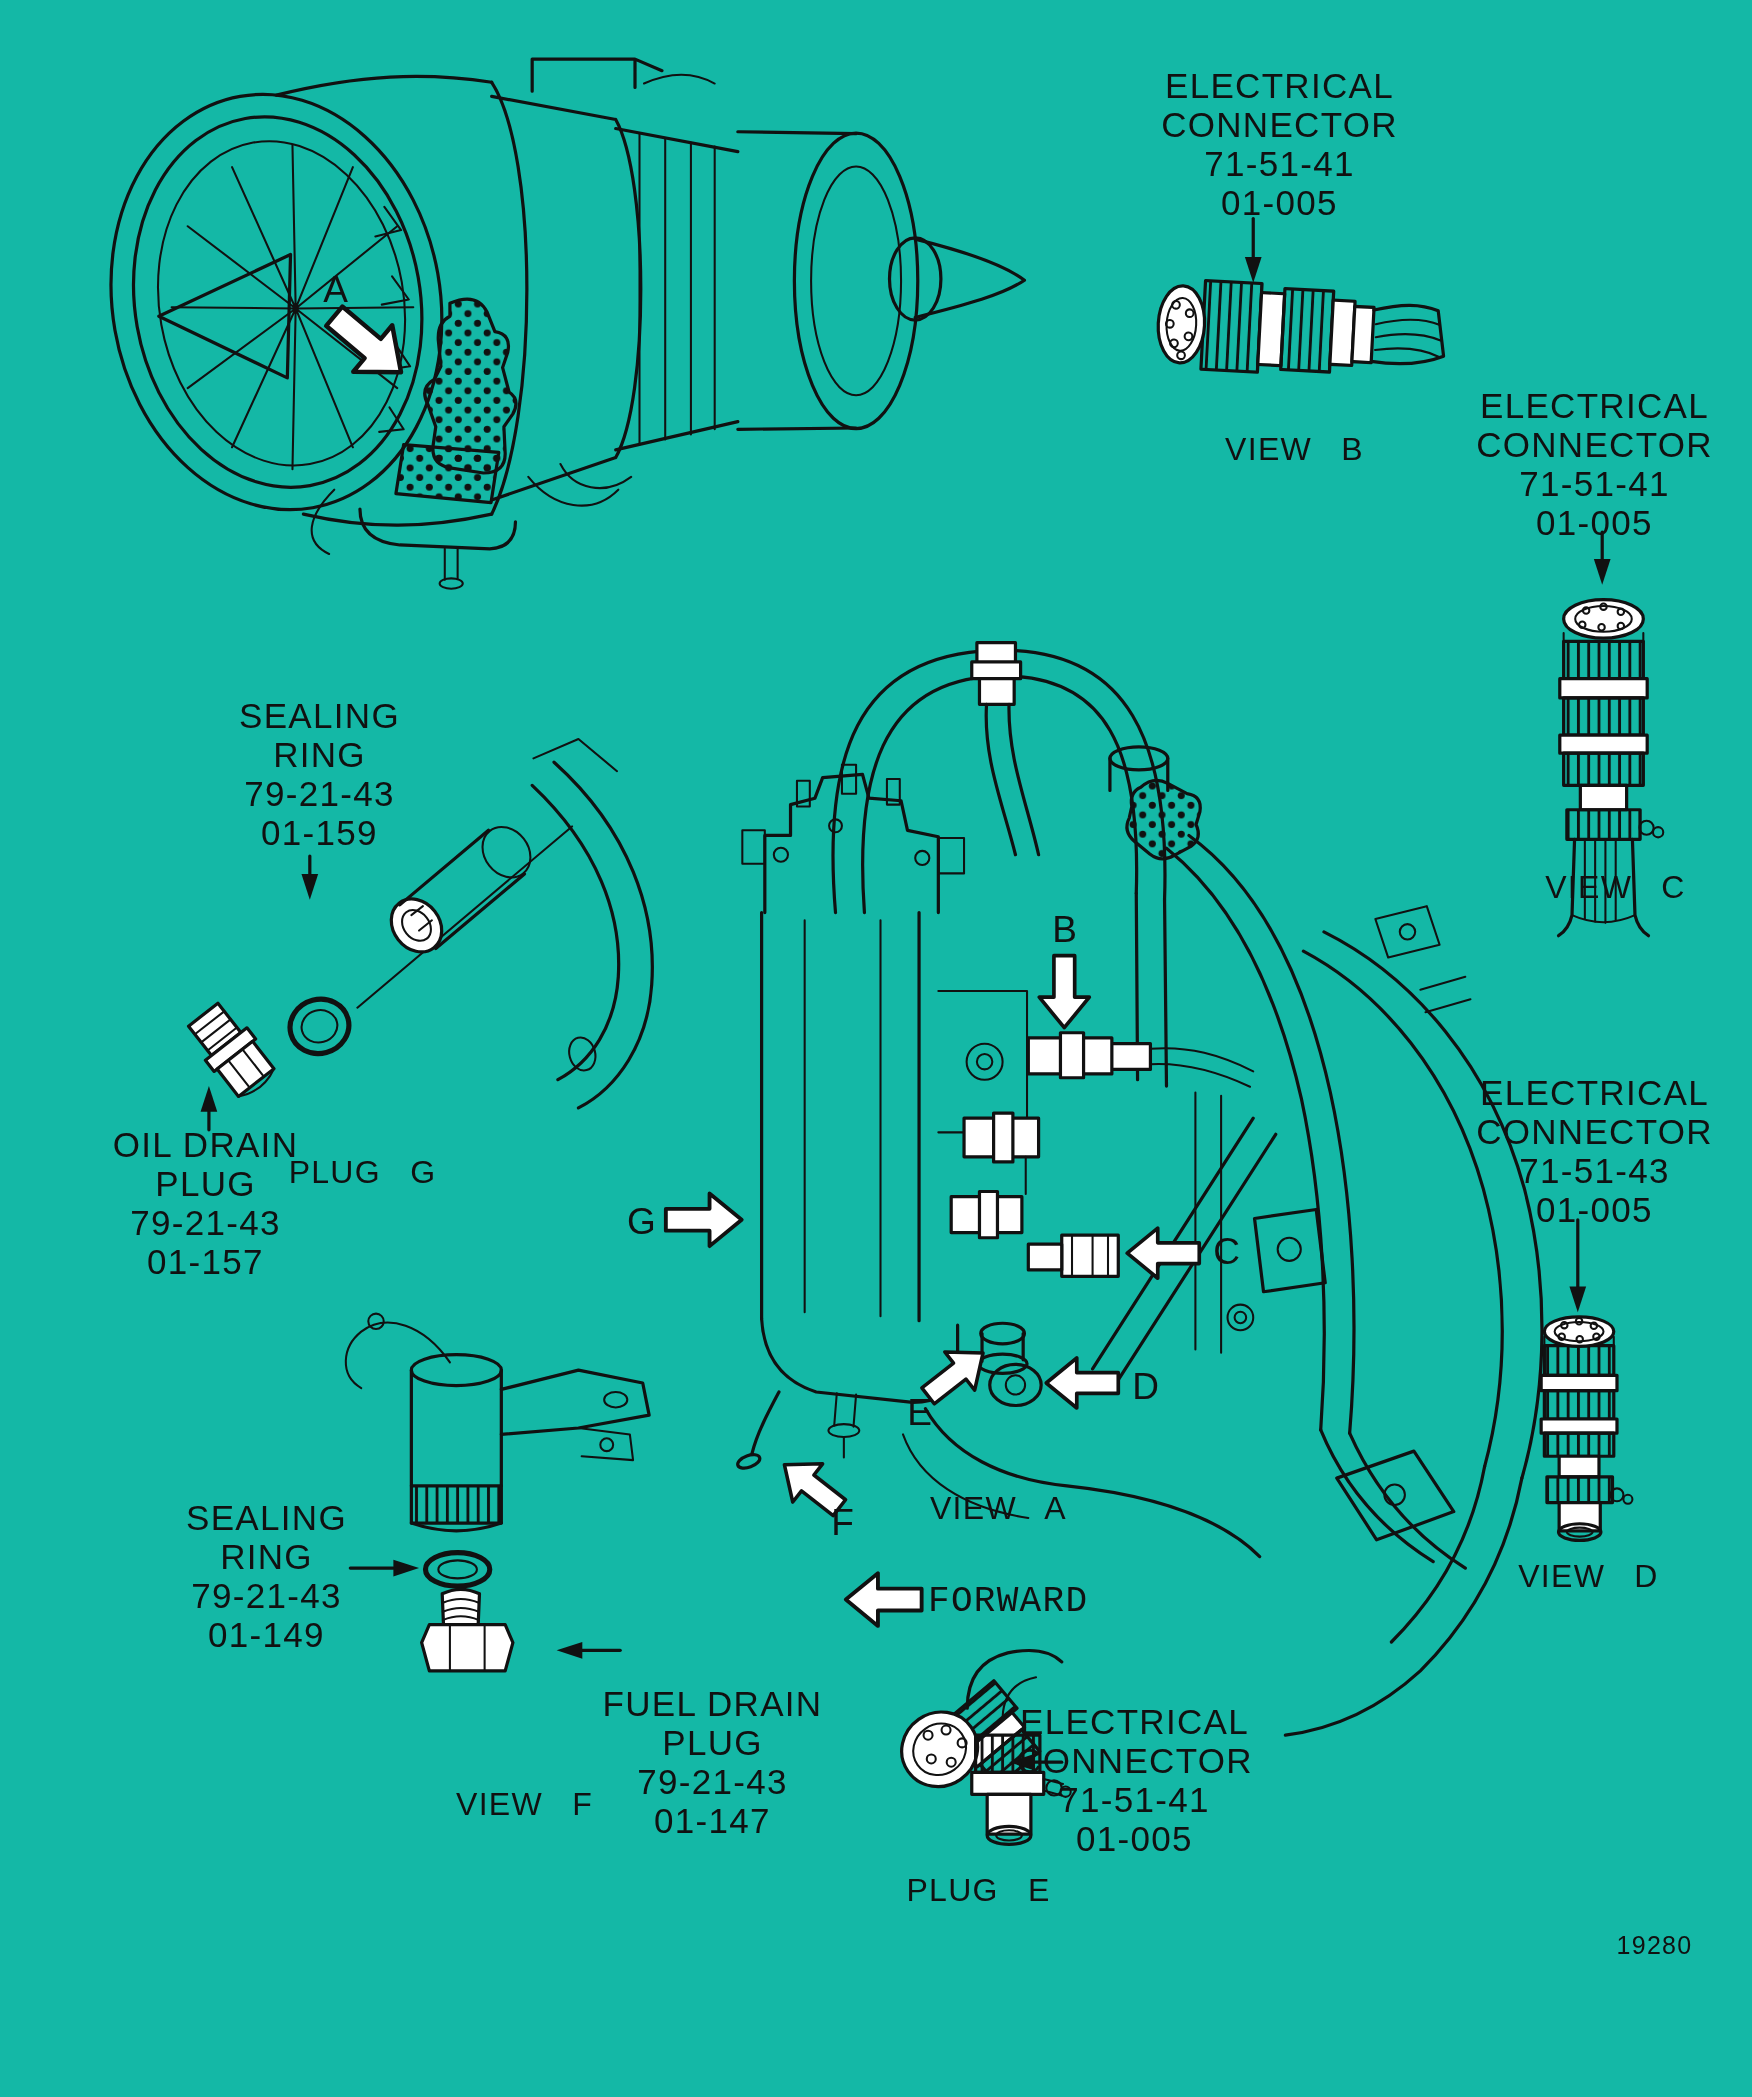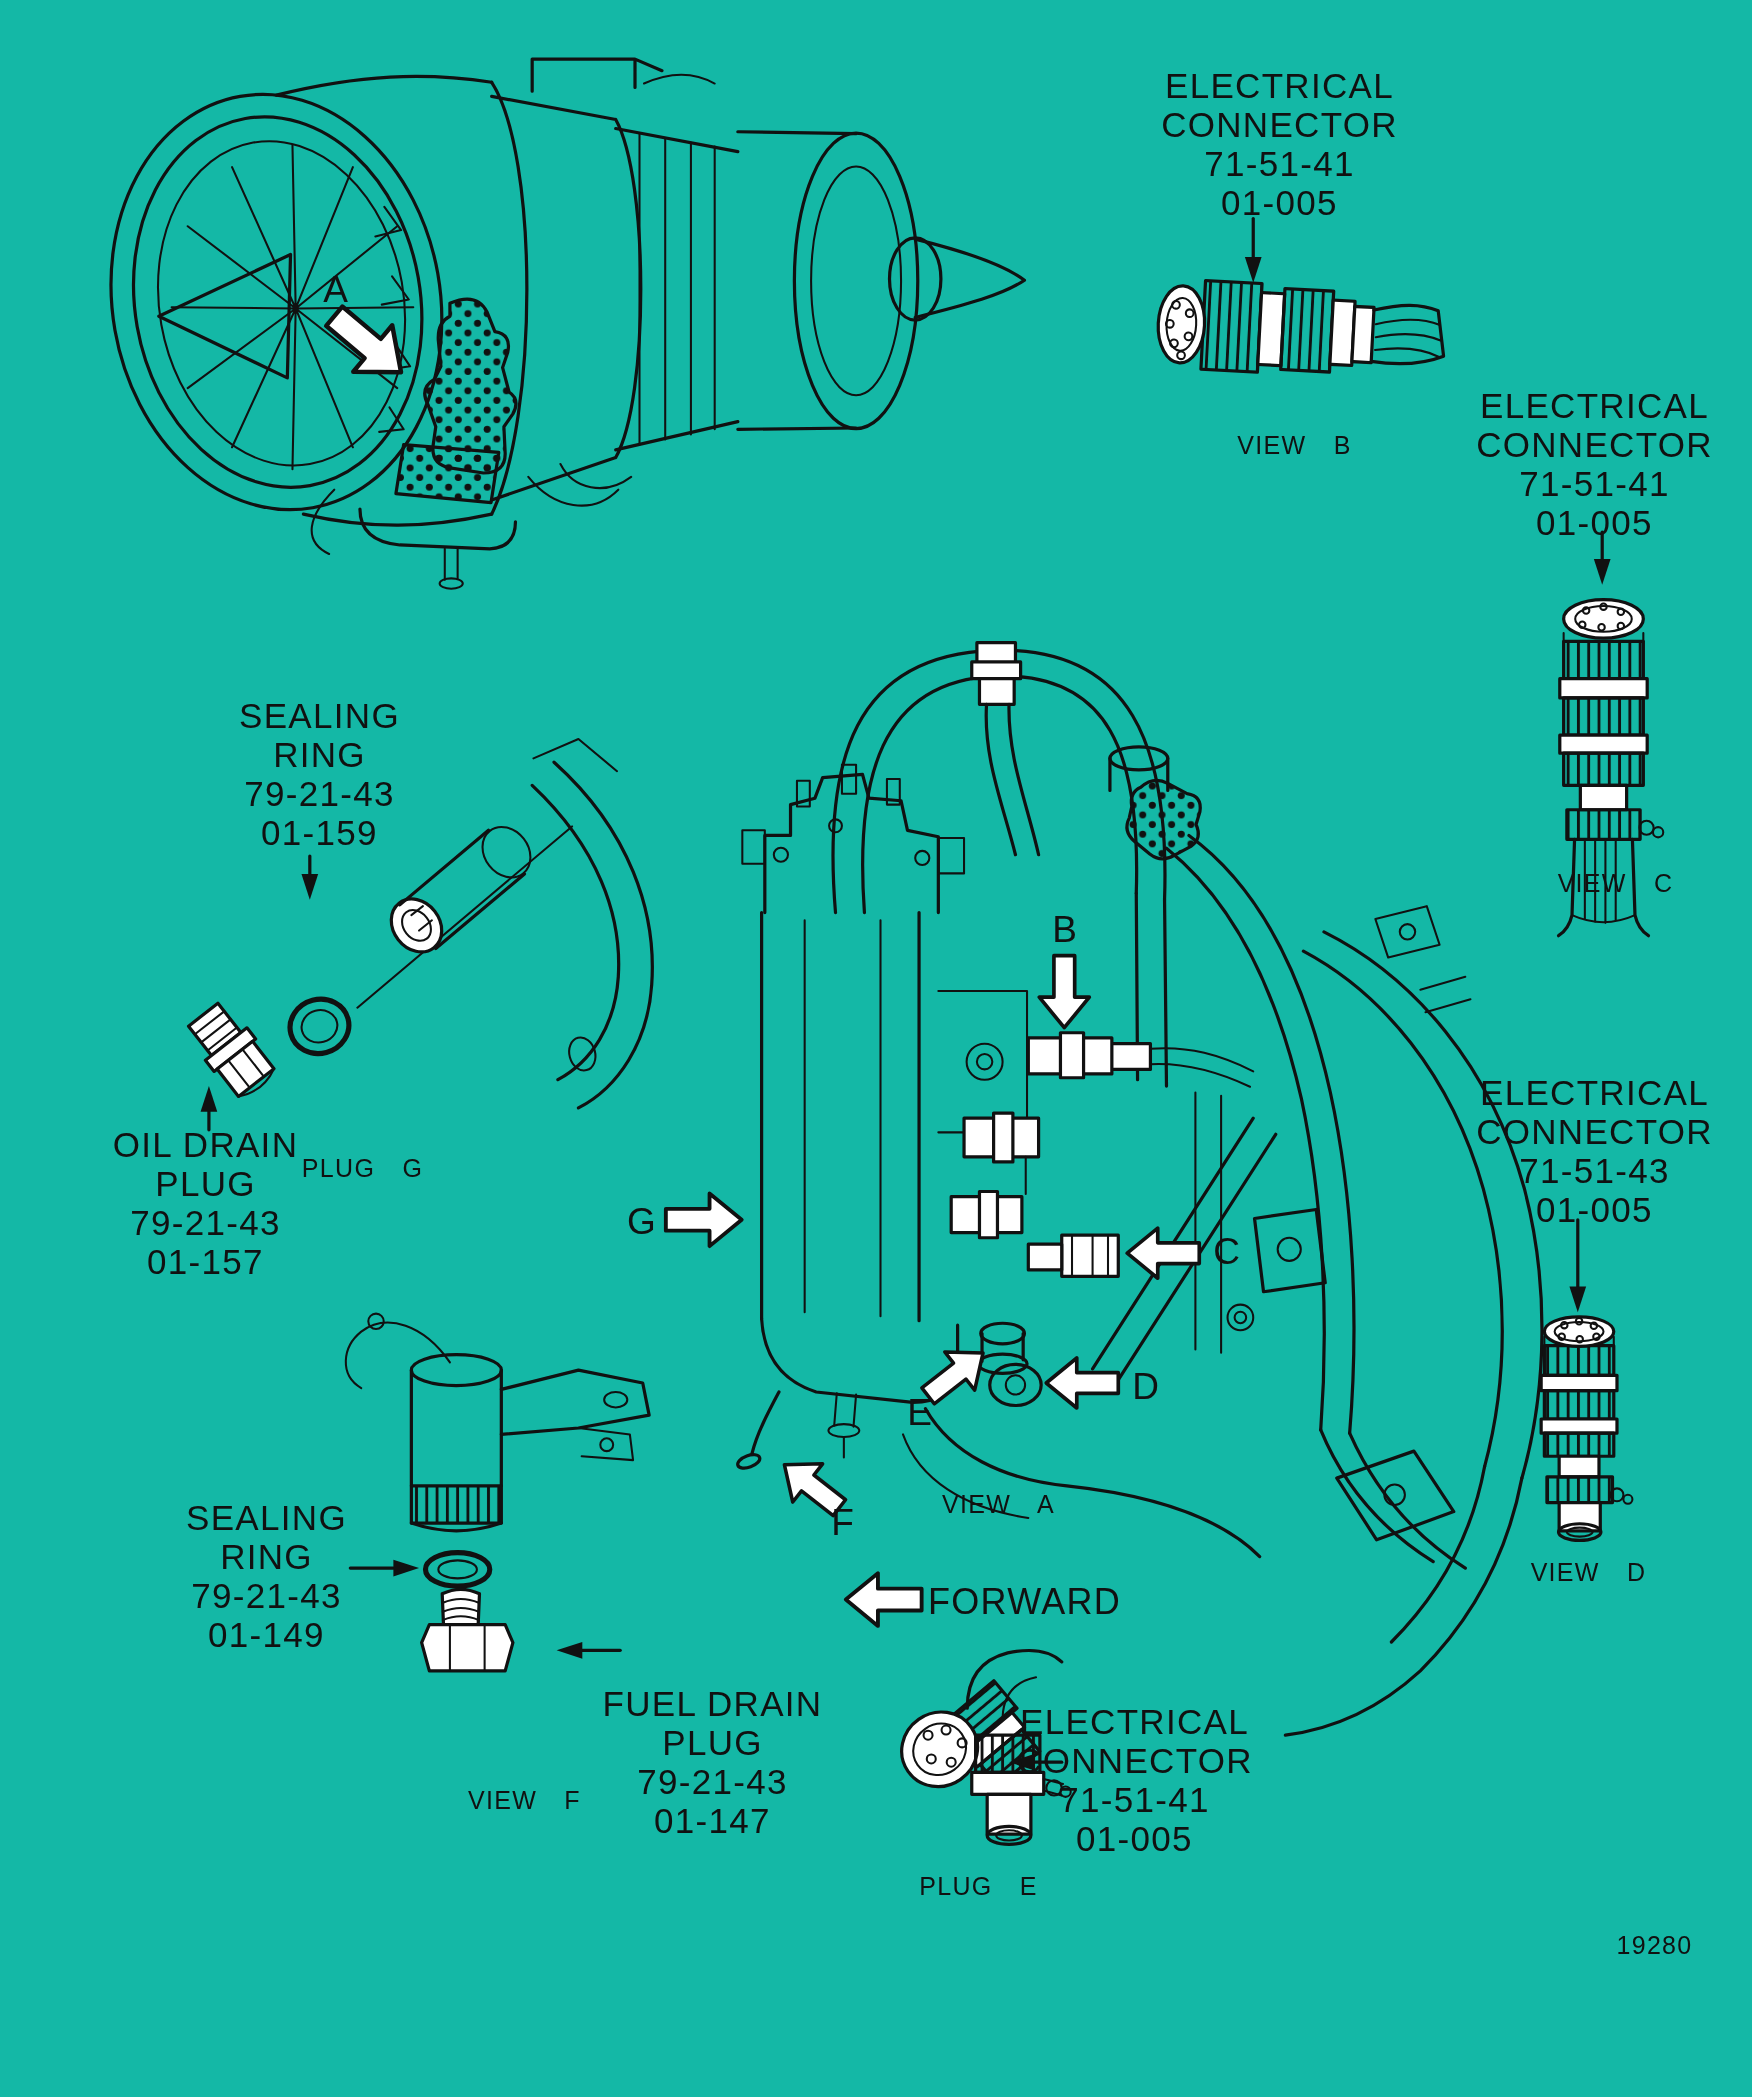--- a/index.html
+++ b/index.html
@@ -9,23 +9,23 @@
   .ln{fill:none;stroke:#111;stroke-width:5;stroke-linecap:round;stroke-linejoin:round;}
   .lt{fill:none;stroke:#111;stroke-width:3.2;stroke-linecap:round;stroke-linejoin:round;}
   .th{fill:none;stroke:#111;stroke-width:8;stroke-linecap:round;stroke-linejoin:round;}
   .kn{fill:url(#knurl);stroke:#111;stroke-width:5;stroke-linejoin:round;}
   .wh{fill:#fff;stroke:#111;stroke-width:5;stroke-linejoin:round;}
   .blob{fill:url(#dots);stroke:#111;stroke-width:5;stroke-linejoin:round;}
   .ah{fill:#111;stroke:none;}
   .ha{fill:#fff;stroke:#111;stroke-width:6;stroke-linejoin:round;}
   .t{position:absolute;text-align:center;white-space:nowrap;}
   .callout{font-size:35px;line-height:39px;letter-spacing:1.3px;}
-  .view-title{font-size:25px;letter-spacing:1.3px;word-spacing:19px;}
+  .view-title{font-size:32px;letter-spacing:1.3px;word-spacing:19px;}
   .letter{font-size:37px;}
-  .forward{font-size:36px;letter-spacing:1.3px;text-align:left;}
+  .forward{font-size:36px;letter-spacing:1.3px;text-align:left;font-family:Liberation Mono, monospace;}
   .fignum{font-size:25px;letter-spacing:1.3px;}
 </style>
 </head>
 <body>
 
 <div class="page">
 
 <svg class="art" viewBox="0 0 2726 3263">
   <defs>
     <pattern id="knurl" width="16" height="20" patternUnits="userSpaceOnUse">

